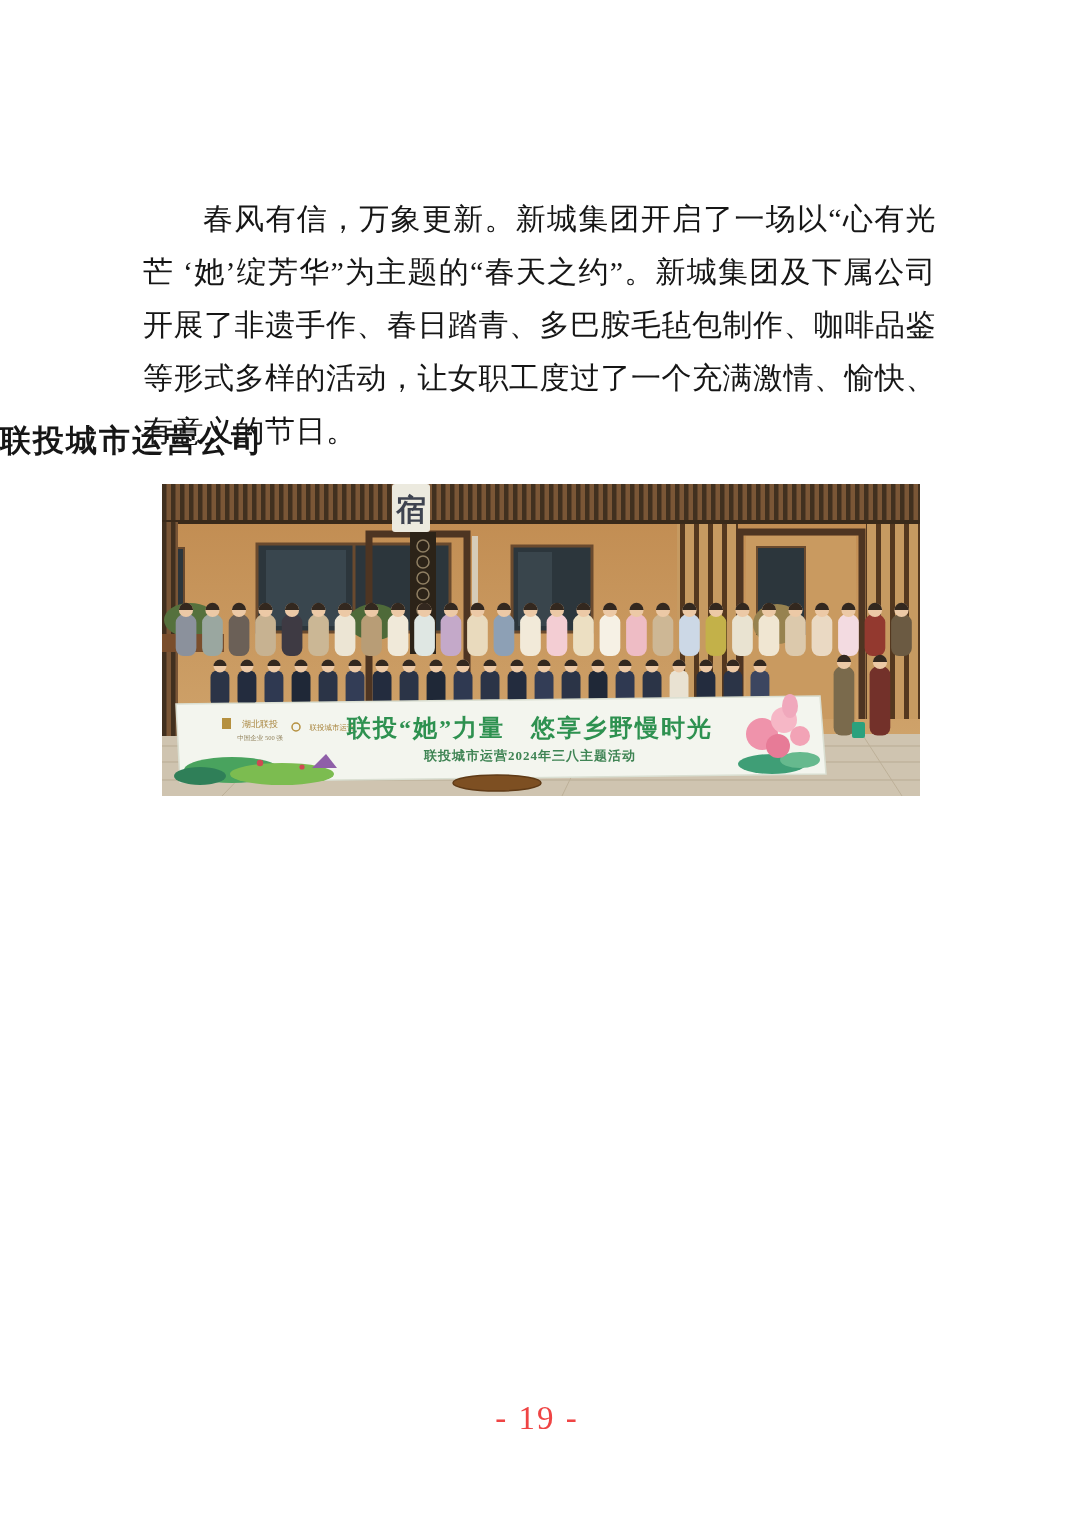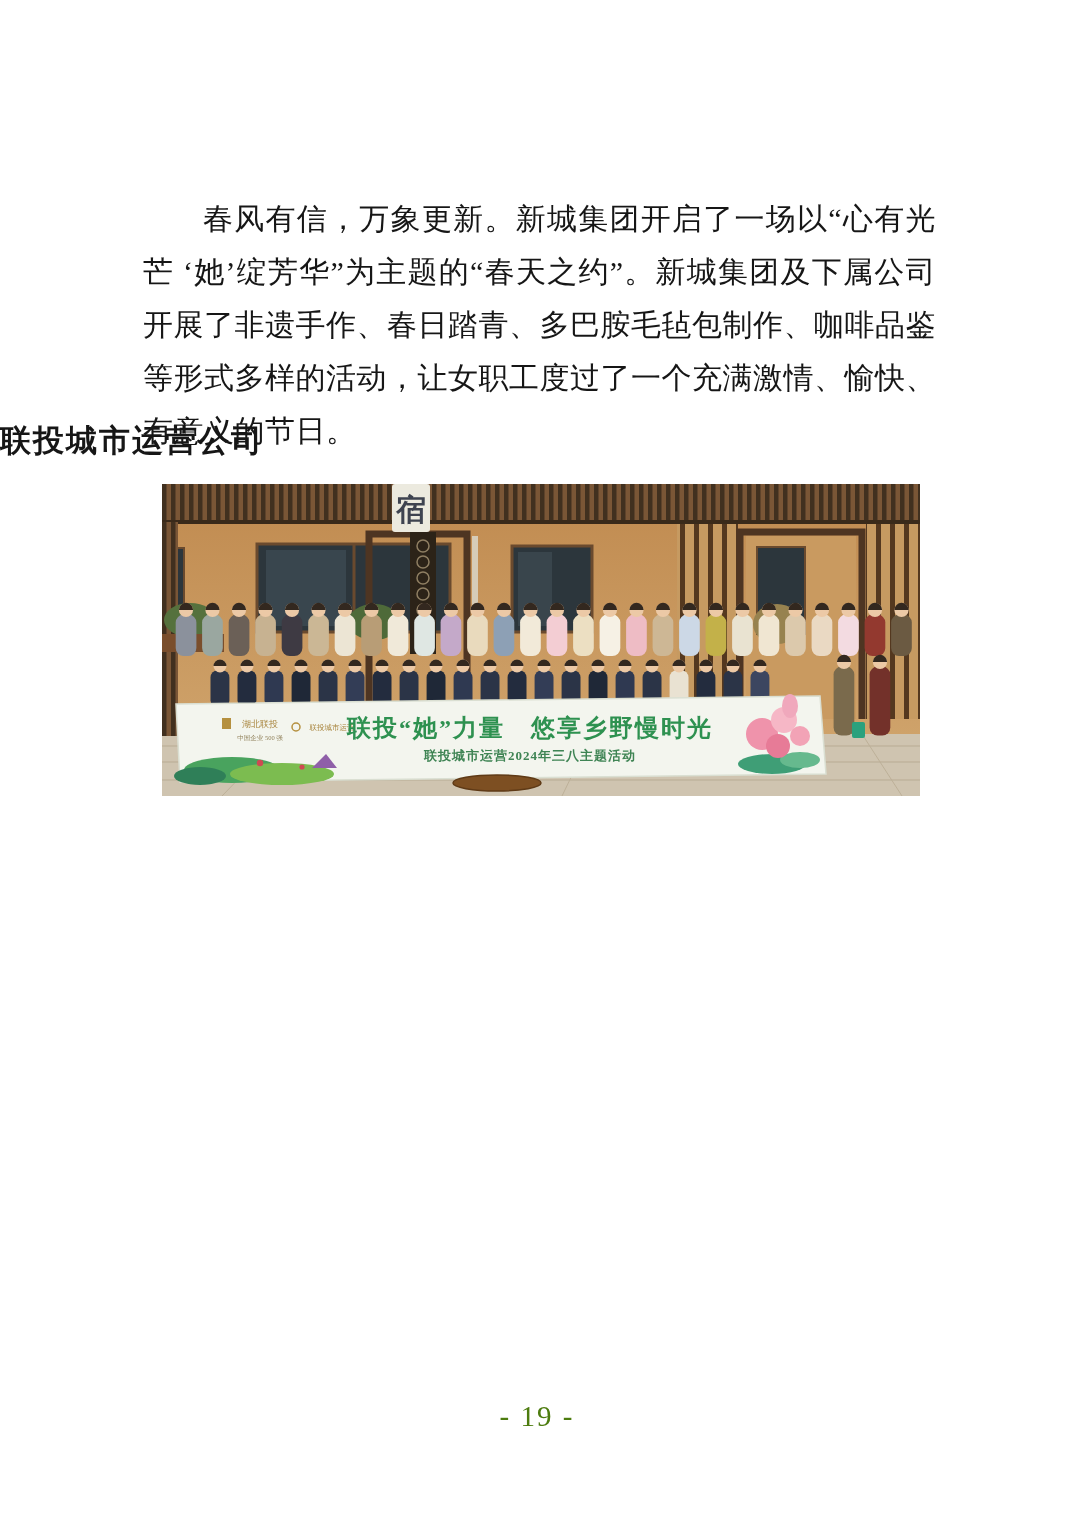--- a/index.html
+++ b/index.html
@@ -10,21 +10,21 @@
   .para{position:absolute;left:143px;width:793px;font-size:30px;line-height:53px;
         text-align:justify;text-justify:inter-ideograph;text-indent:60px;
         letter-spacing:0.5px}
   .para--one{top:192px}
   .para--two{top:838px}
   .heading{position:absolute;top:420px;left:0;width:100%;text-align:left;
            font-size:31px;font-weight:700;letter-spacing:2px}
   .photo{position:absolute;left:162px;top:484px;width:758px;height:312px}
   .photo svg{display:block;width:100%;height:100%}
   .pageno{position:absolute;top:1400px;left:0;width:100%;text-align:center;
-          font-size:29px;letter-spacing:2px;color:#4d7c0f}
+          font-size:33px;letter-spacing:2px;color:#ef4444}
   svg text{font-family:"Liberation Serif","DejaVu Serif",serif}
 </style>
 </head>
 <body>
 
 <div class="page">
 
   <p class="para para--one">春风有信，万象更新。新城集团开启了一场以“心有光芒 ‘她’绽芳华”为主题的“春天之约”。新城集团及下属公司开展了非遗手作、春日踏青、多巴胺毛毡包制作、咖啡品鉴等形式多样的活动，让女职工度过了一个充满激情、愉快、有意义的节日。</p>
 
   <h2 class="heading">联投城市运营公司</h2>

